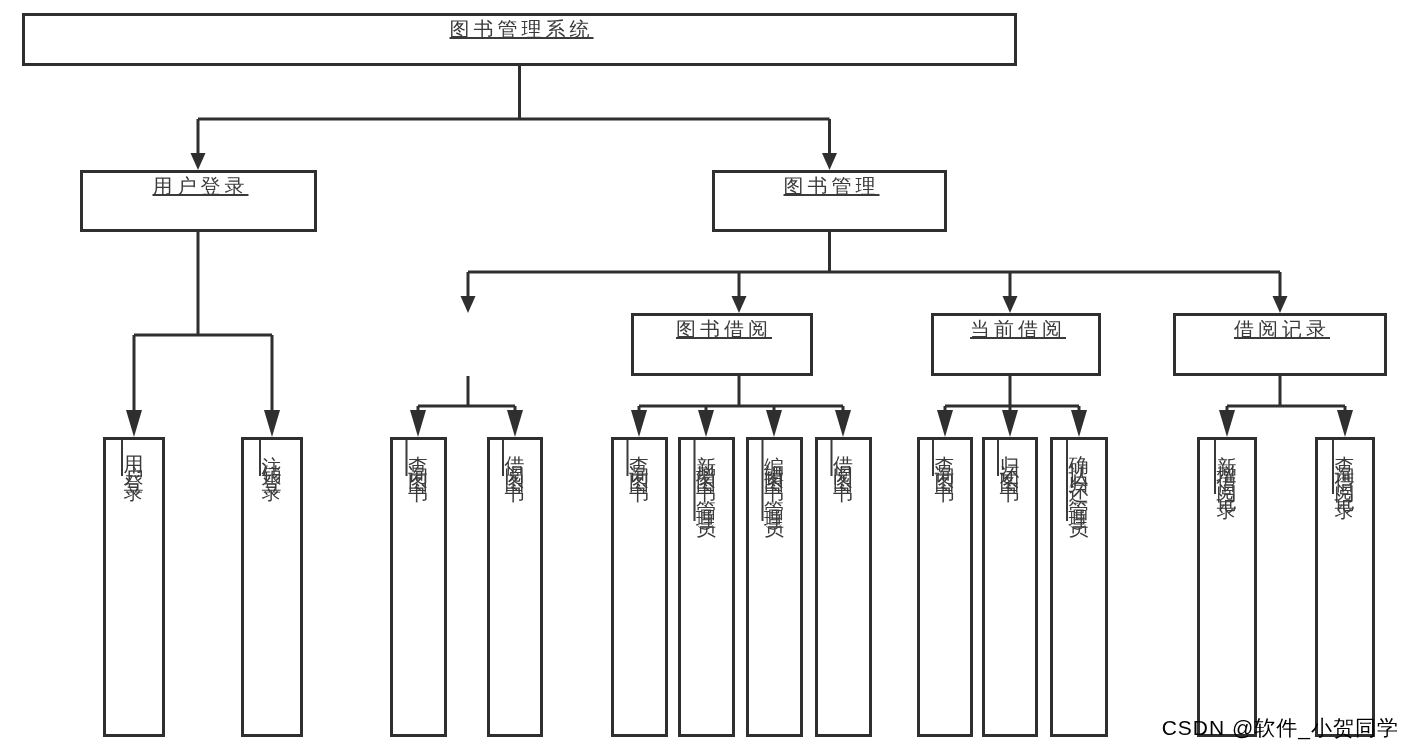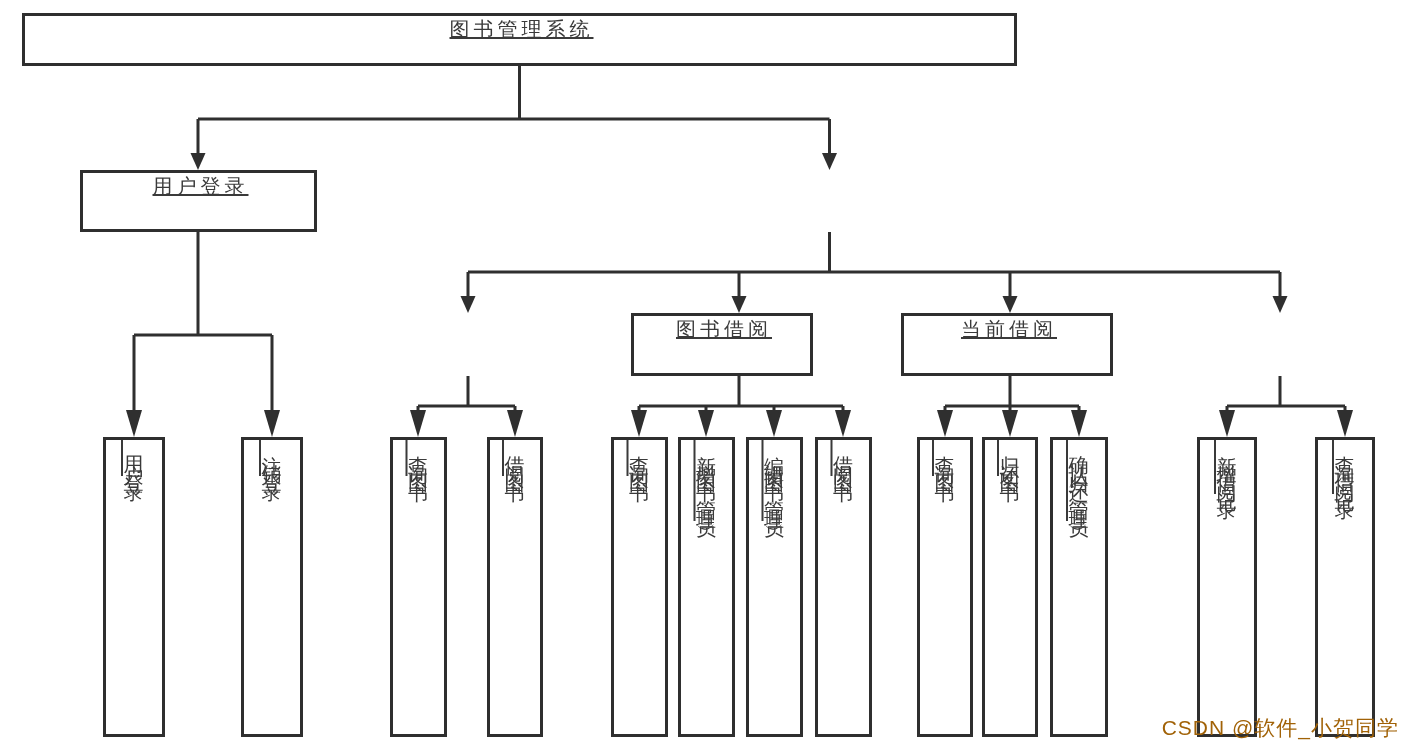--- a/index.html
+++ b/index.html
@@ -45,21 +45,21 @@
     line-height: 1;
     letter-spacing: 9px;
     white-space: nowrap;
   }
   .watermark {
     position: absolute;
     right: 6px;
     bottom: 5px;
     font-size: 21px;
     letter-spacing: 1px;
-    color: #a16207;
+    color: #000000;
     white-space: nowrap;
   }
 </style>
 </head>
 <body>
 
 <div class="canvas">
 
   <svg class="wires" width="1405" height="747" viewBox="0 0 1405 747">
     <defs>
@@ -94,26 +94,32 @@
     <use href="#arrL" transform="translate(1345,437)"></use>
   </svg>
 
   <div class="node h" style="left:22px; top:13px; width:995px; height:53px">
     <span class="label">图书管理系统</span>
   </div>
 
   <div class="node h" style="left:80px; top:170px; width:237px; height:62px">
     <span class="label">用户登录</span>
   </div>
+  <div class="node h" style="left:712px; top:170px; width:235px; height:62px">
+    <span class="label">图书管理</span>
+  </div>
 
   <div class="node h" style="left:631px; top:313px; width:182px; height:63px">
     <span class="label">图书借阅</span>
   </div>
-  <div class="node h" style="left:901px; top:313px; width:212px; height:63px">
+  <div class="node h" style="left:931px; top:313px; width:170px; height:63px">
     <span class="label">当前借阅</span>
+  </div>
+  <div class="node h" style="left:1173px; top:313px; width:214px; height:63px">
+    <span class="label">借阅记录</span>
   </div>
 
   <div class="node v" style="left:103px; top:437px; width:62px; height:300px">
     <span class="label">用户登录</span>
   </div>
   <div class="node v" style="left:241px; top:437px; width:62px; height:300px">
     <span class="label">注销登录</span>
   </div>
 
   <div class="node v" style="left:390px; top:437px; width:57px; height:300px">

